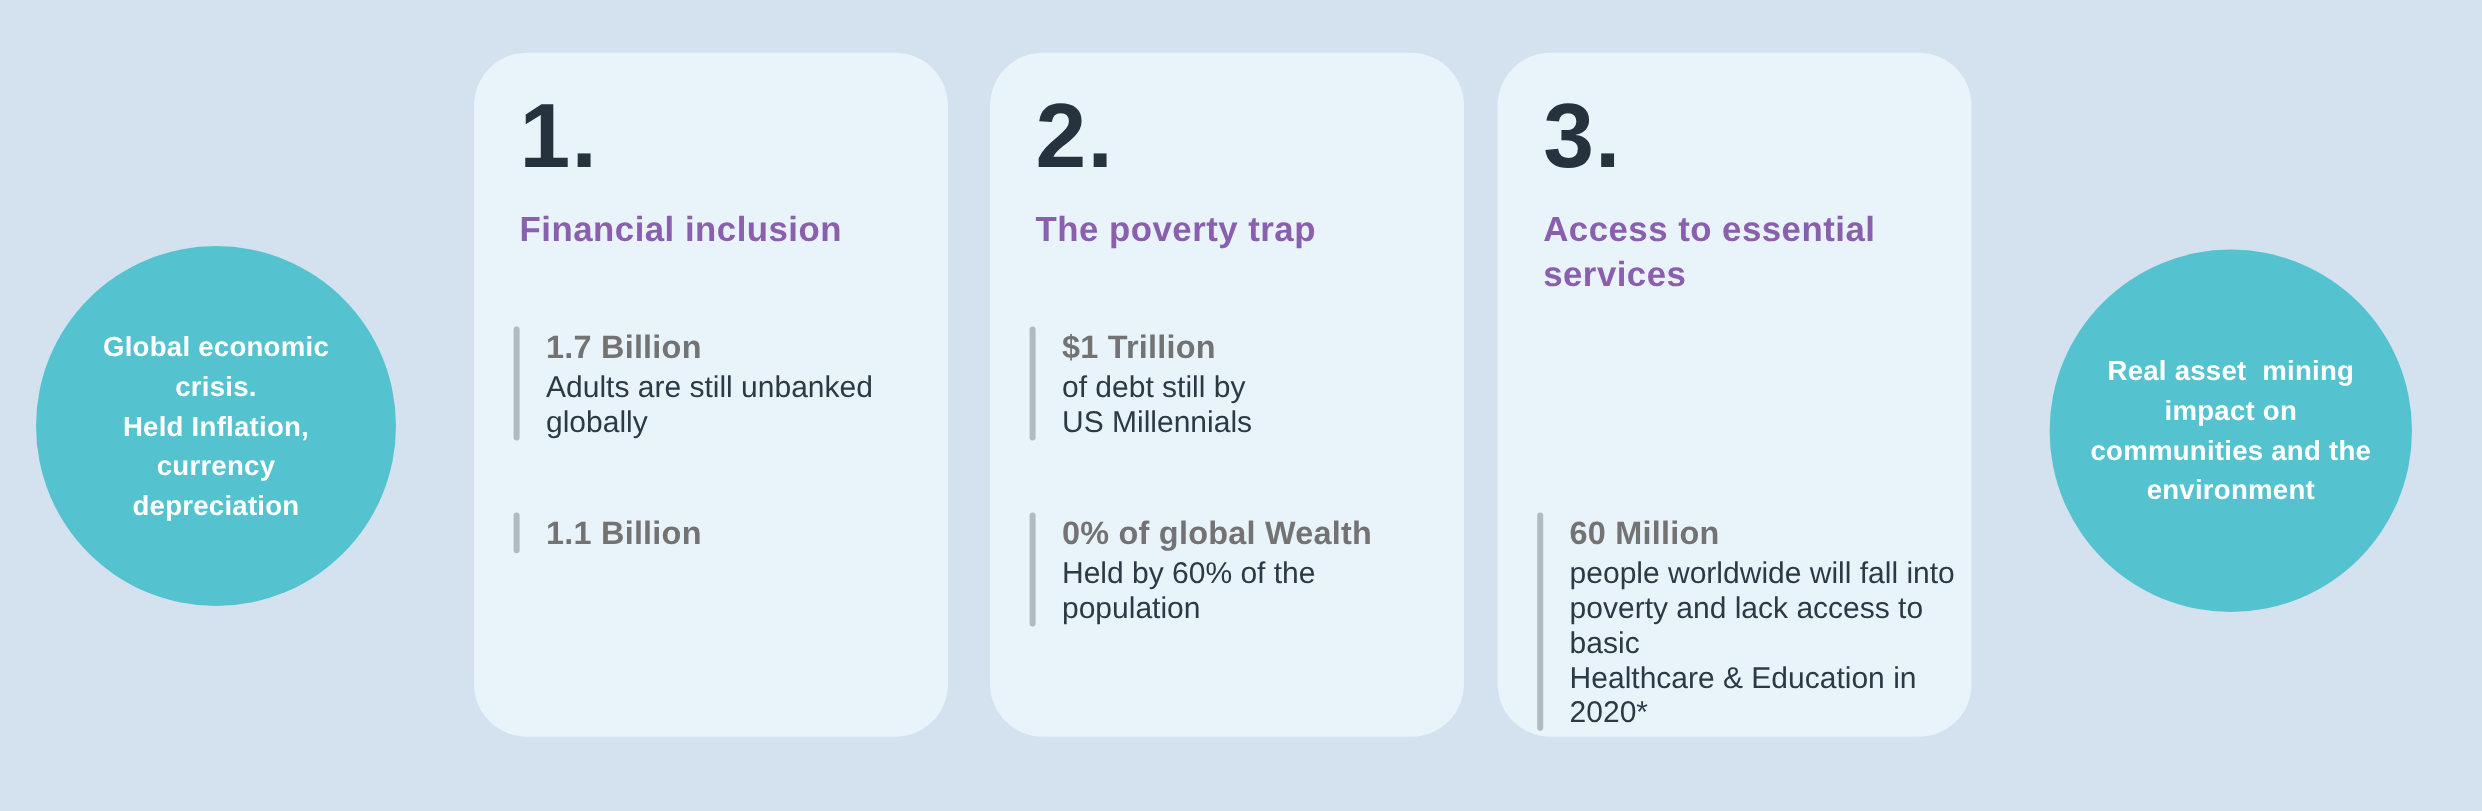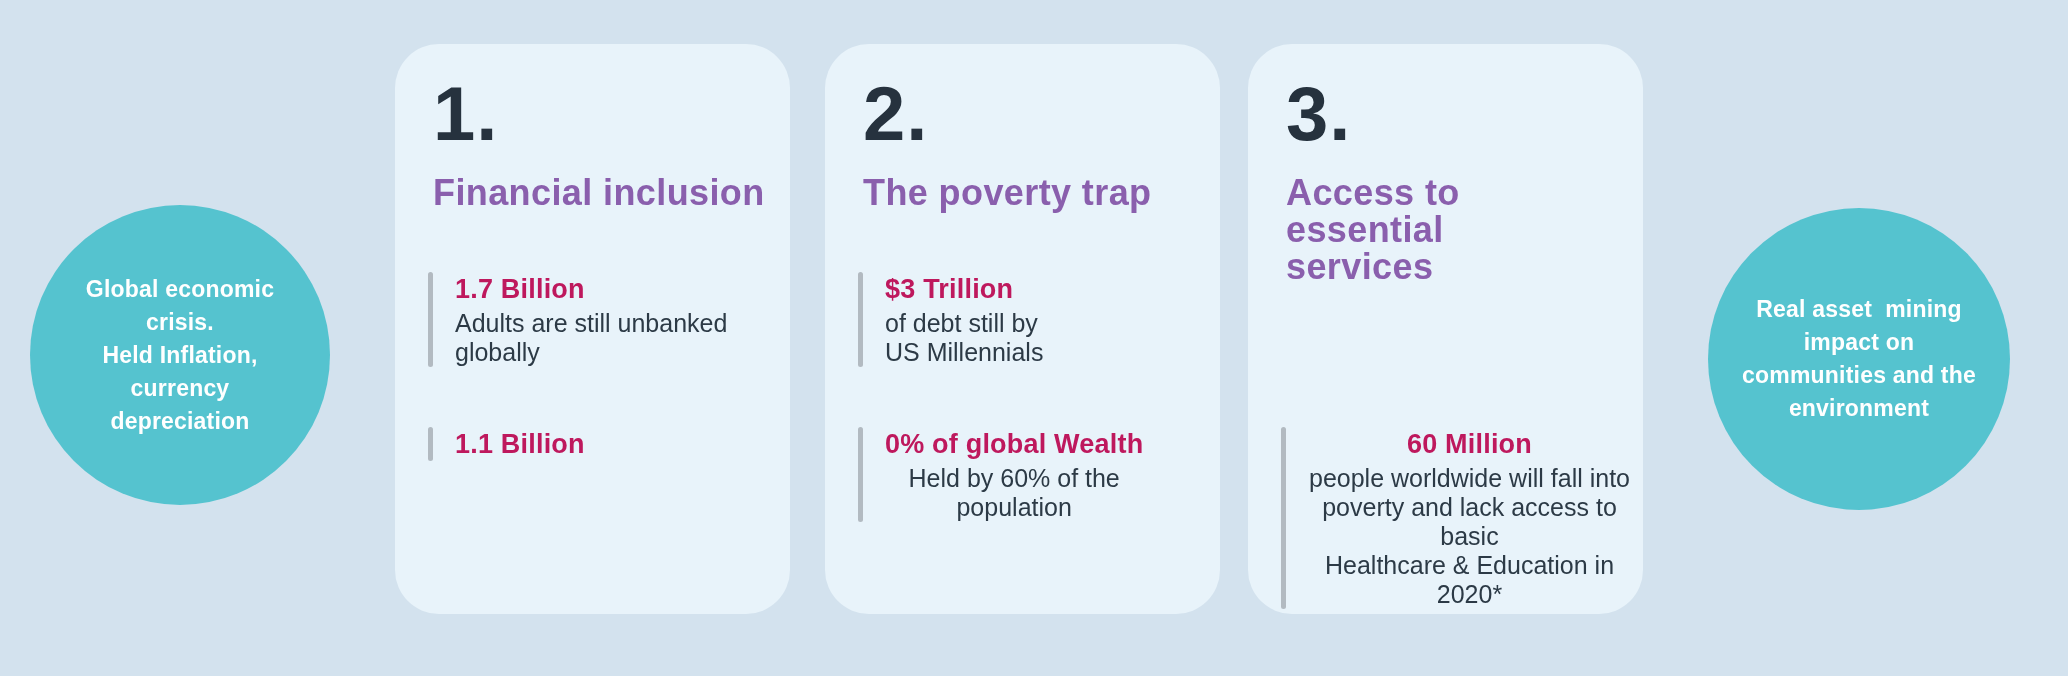--- a/index.html
+++ b/index.html
@@ -51,50 +51,50 @@
     font-weight: bold;
     line-height: 1;
     color: #26323e;
     letter-spacing: 1px;
   }
   .card-heading {
     position: absolute;
     top: 130px;
     left: 38px;
     right: 24px;
-    font-size: 36px;
+    font-size: 29px;
     font-weight: bold;
     line-height: 37px;
     color: #8a5fad;
     letter-spacing: 0.4px;
     white-space: pre-wrap;
   }
 
   .stat {
     position: absolute;
     left: 33px;
     right: 12px;
     display: flex;
     gap: 22px;
     align-items: stretch;
   }
   .stat--1 { top: 228px; }
-  .stat--2 { top: 383px; text-align: center; }
+  .stat--2 { top: 383px; }
 
   .stat-bar {
     width: 5px;
     border-radius: 3px;
     background: #b2bac1;
     flex-shrink: 0;
   }
   .stat-value {
     font-size: 27px;
     font-weight: bold;
     line-height: 34px;
-    color: #be185d;
+    color: #737373;
     white-space: nowrap;
     letter-spacing: 0.2px;
   }
   .stat-desc {
     font-size: 25px;
     line-height: 29px;
     color: #2c3a46;
     white-space: pre-wrap;
     margin-top: 3px;
   }
@@ -128,21 +128,21 @@
     </div>
   </div>
 </div>
 
 <div class="card card--2">
   <div class="card-number">2.</div>
   <div class="card-heading">The poverty trap</div>
   <div class="stat stat--1">
     <div class="stat-bar"></div>
     <div>
-      <div class="stat-value">$3 Trillion</div>
+      <div class="stat-value">$1 Trillion</div>
       <div class="stat-desc">of debt still by
 US Millennials</div>
     </div>
   </div>
   <div class="stat stat--2">
     <div class="stat-bar"></div>
     <div>
       <div class="stat-value">0% of global Wealth</div>
       <div class="stat-desc">Held by 60% of the
 population</div>

